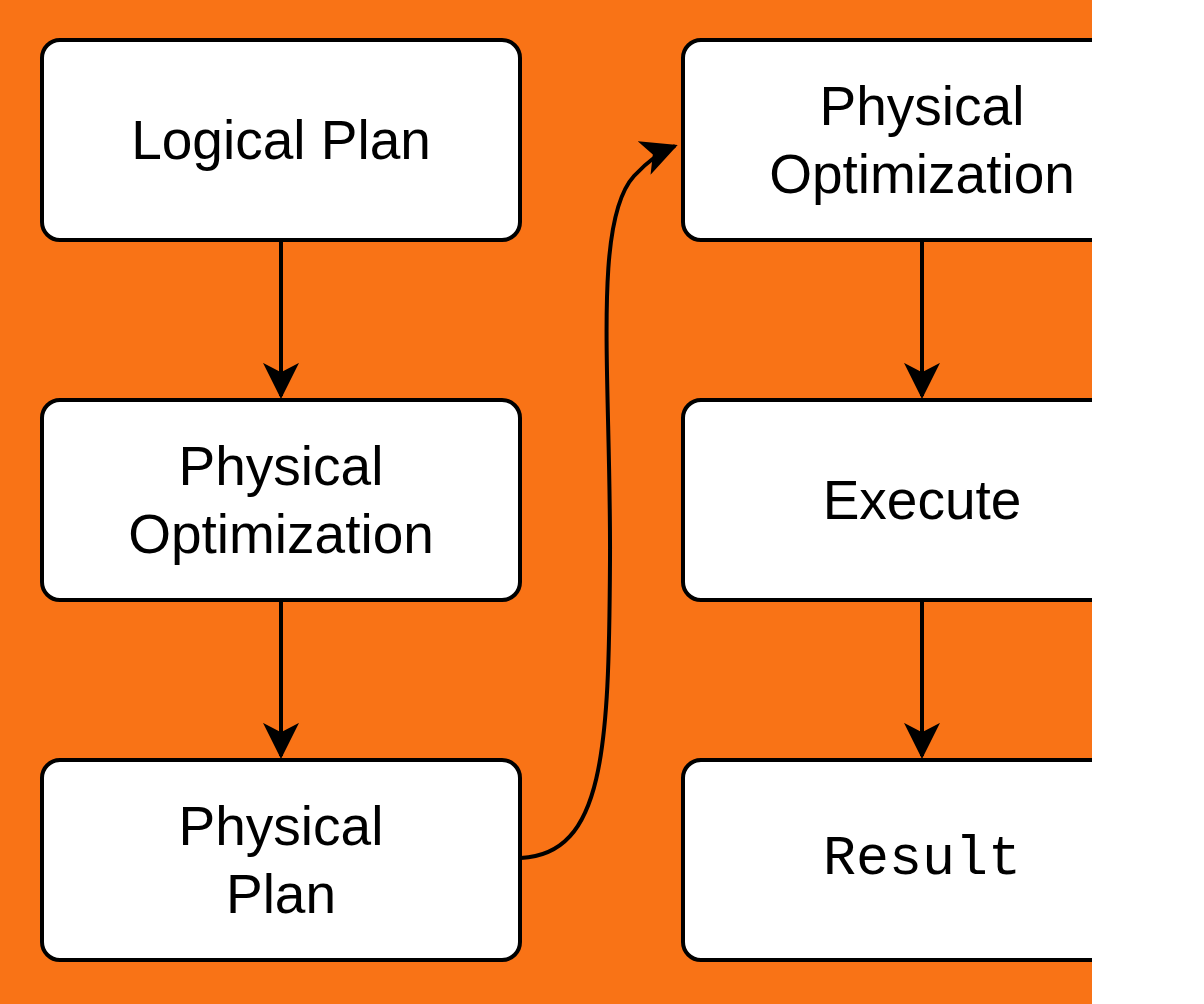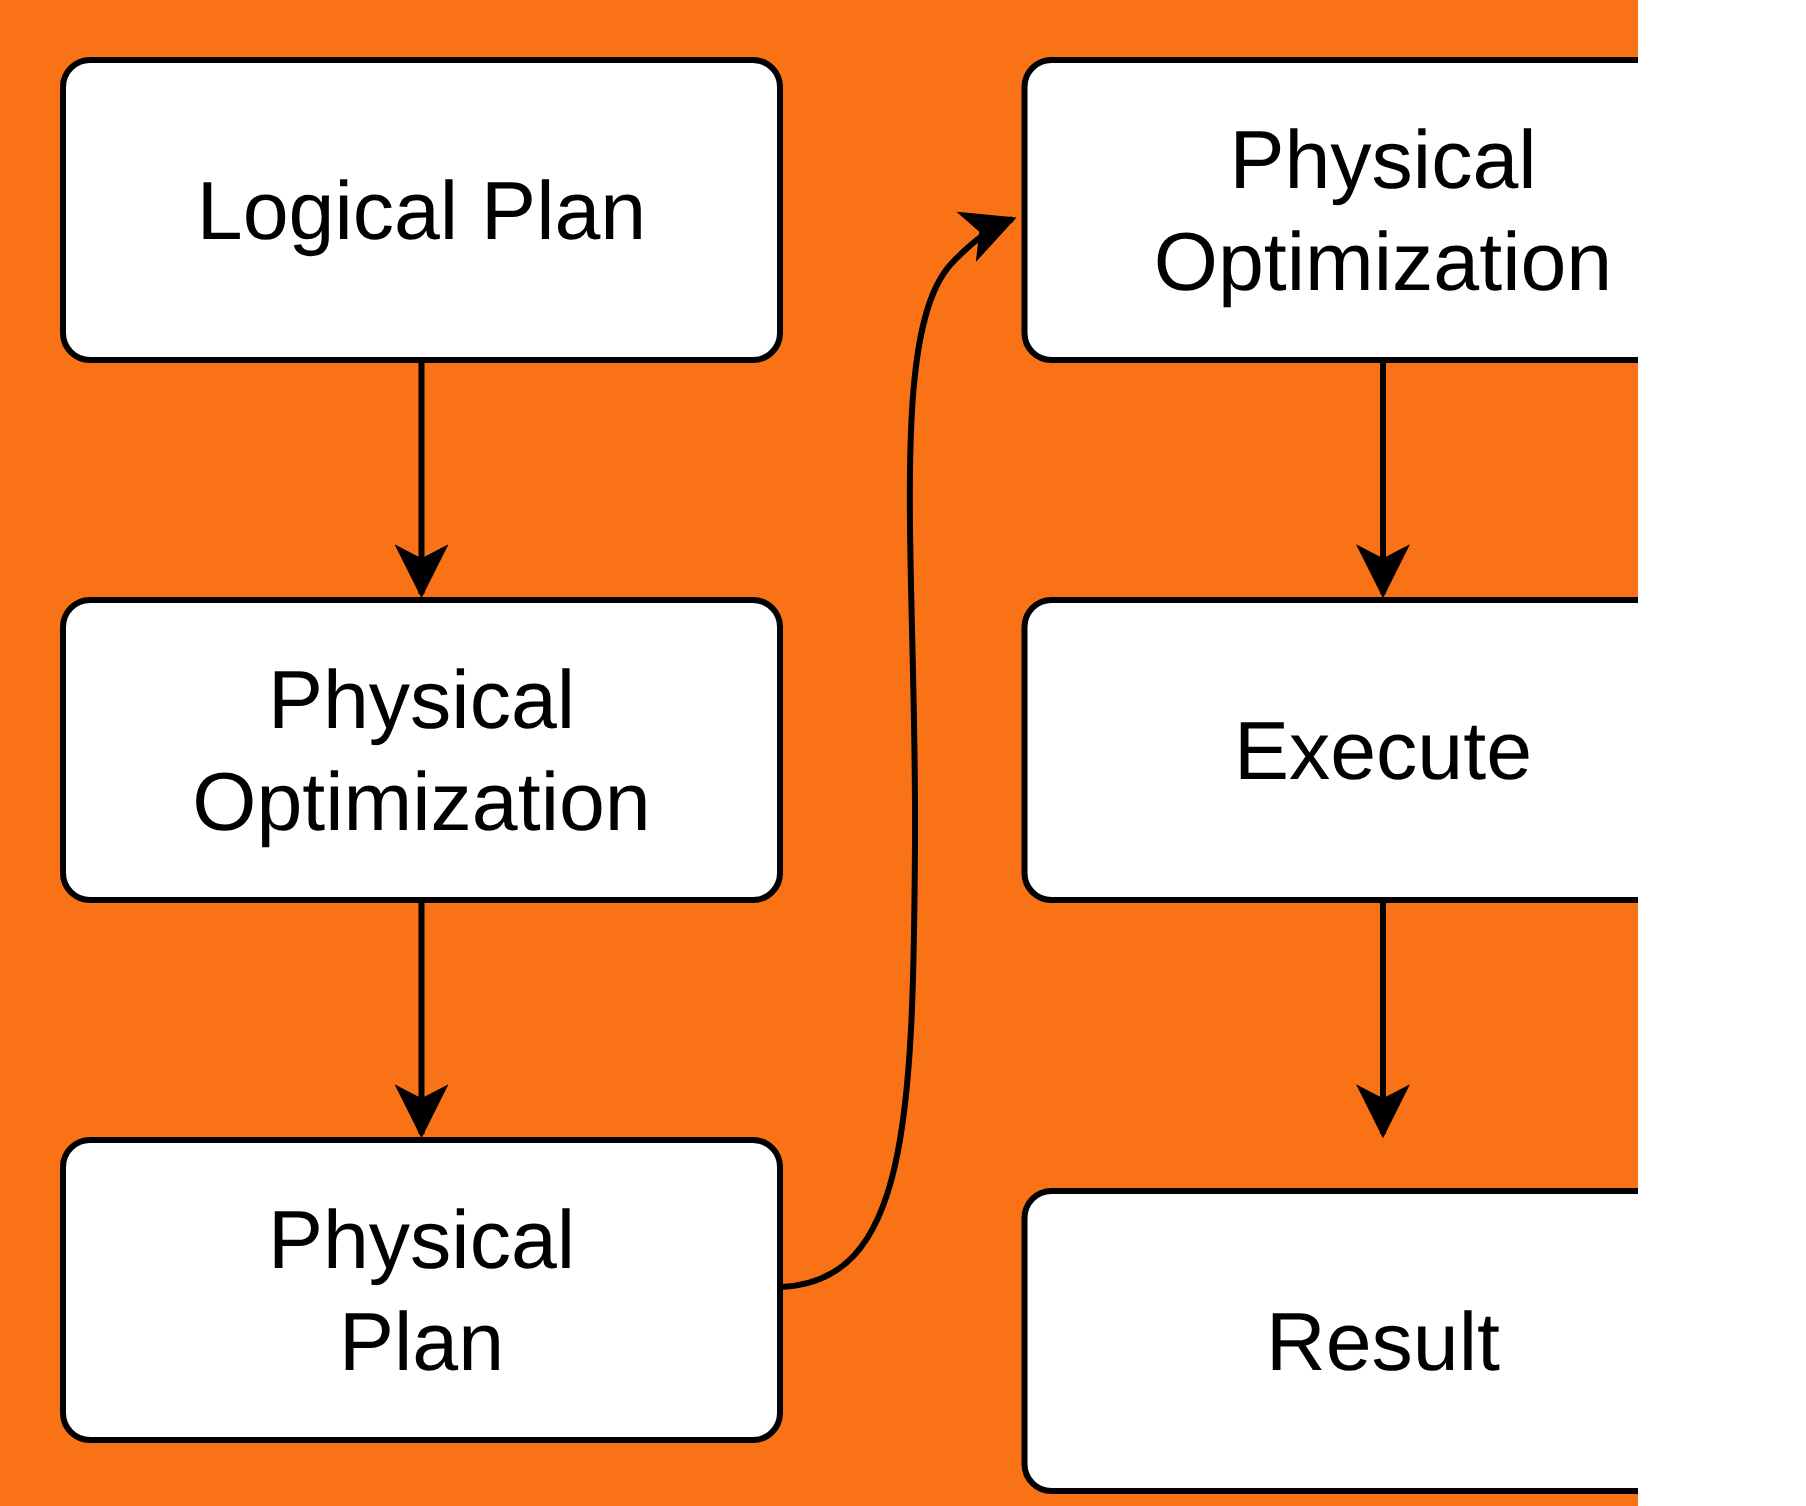--- a/index.html
+++ b/index.html
@@ -41,21 +41,21 @@
     white-space: nowrap;
   }
   .node .line { display: block; }
 
   
   #node-logical-plan          { left: 40px;  top: 38px;  }
   #node-logical-optimization  { left: 40px;  top: 398px; }
   #node-physical-plan         { left: 40px;  top: 758px; }
   #node-physical-optimization { left: 681px; top: 38px;  }
   #node-execute               { left: 681px; top: 398px; }
-  #node-result                { left: 681px; top: 792px; }
+  #node-result                { left: 681px; top: 758px; font-family: Liberation Mono, monospace; }
 </style>
 </head>
 <body>
 
 <div id="canvas">
 
   <svg id="edges-svg" viewBox="0 0 1204 1004" xmlns="http://www.w3.org/2000/svg">
     <defs>
       <marker id="arrowhead" viewBox="0 0 10 10" markerWidth="9" markerHeight="9" refX="9.2" refY="5" orient="auto" markerUnits="strokeWidth">
         <path d="M0,0 L10,5 L0,10 L2.6,5 Z" fill="#000000"></path>

